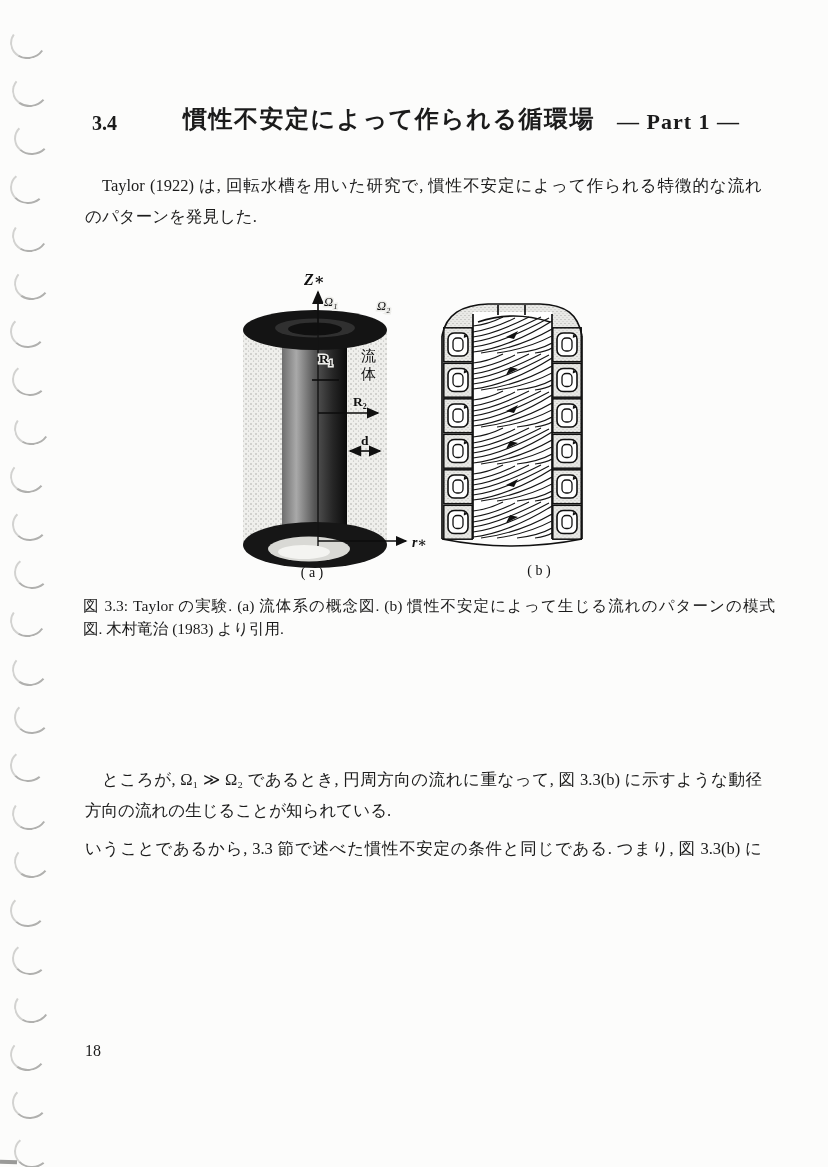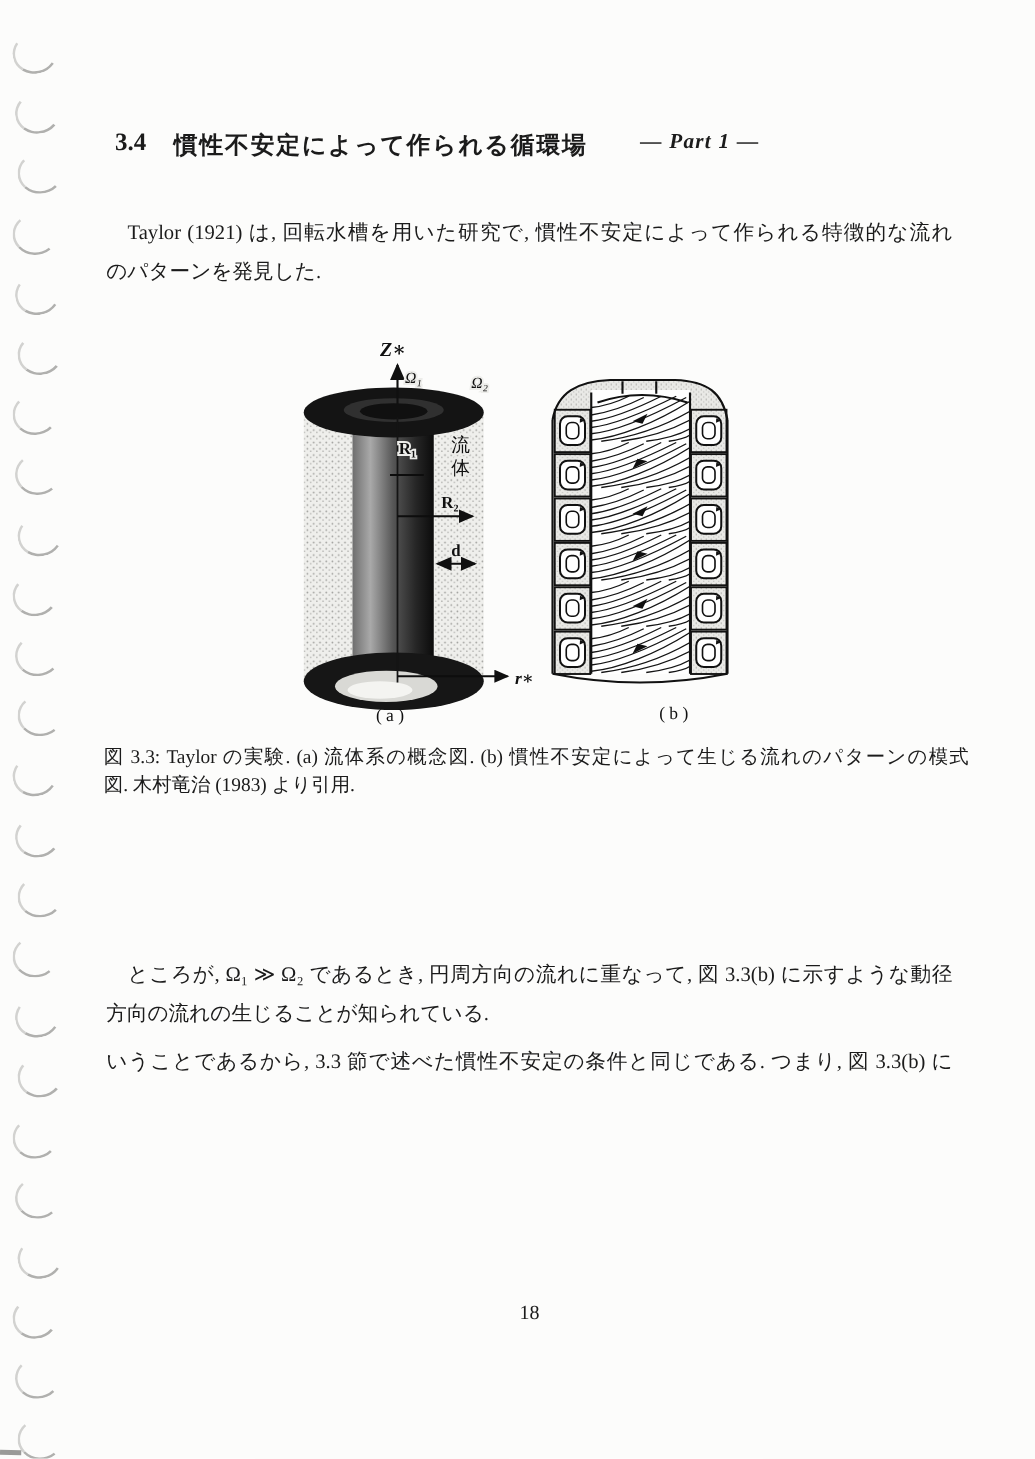--- a/index.html
+++ b/index.html
@@ -9,38 +9,38 @@
   }
   
   .hole{
     position:absolute;width:32px;height:29px;border-radius:50%;
     border:2.5px solid transparent;
     border-bottom-color:#b0b0ae;border-left-color:#d2d2d0;
   }
   .corner-mark{position:absolute;left:0;top:1160px;width:17px;height:4px;background:#9a9a98;transform:rotate(2deg);}
   
   .heading{
-    position:absolute;left:92px;top:103px;display:flex;align-items:flex-start;gap:22px;
+    position:absolute;left:92px;top:103px;display:flex;align-items:flex-end;gap:22px;
     font-weight:bold;font-size:20px;white-space:nowrap;
   }
-  .heading .sec-title{font-family:Liberation Mono, monospace;font-size:19px;letter-spacing:1.5px;}
-  .heading .sec-part{font-size:17px;letter-spacing:1px;margin-left:20px;font-style:italic;}
+  .heading .sec-title{font-family:Liberation Mono, monospace;font-size:24px;letter-spacing:1.5px;margin-left:44px;}
+  .heading .sec-part{font-size:22px;letter-spacing:1px;margin-left:0;}
   
   .tb{position:absolute;left:85px;width:677px;font-size:16.5px;}
   .line{
     height:31px;line-height:31px;white-space:nowrap;overflow:hidden;
     text-align:justify;text-align-last:justify;
   }
   .line.end{text-align-last:left;}
   .line.indent{padding-left:17px;}
   
   .caption{position:absolute;left:83px;top:594px;width:692px;font-size:15.5px;}
   .cap-line{height:23px;line-height:23px;white-space:nowrap;overflow:hidden;text-align:justify;text-align-last:justify;font-family:Liberation Serif, serif;}
   .cap-line.end{text-align-last:left;}
-  .pageno{position:absolute;left:85px;top:1042px;width:677px;text-align:center;font-size:16px;}
+  .pageno{position:absolute;left:85px;top:1042px;width:677px;text-align:left;font-size:16px;}
   svg text{font-family:"Liberation Serif","DejaVu Serif",serif;fill:#101010;}
   svg .halo{paint-order:stroke;stroke:#ededea;stroke-width:3px;}
   svg .cjk{font-family:"Liberation Sans","DejaVu Sans",sans-serif;}
 </style>
 </head>
 <body>
 
 <div class="page">
 
   <div>
@@ -71,21 +71,21 @@
     </div>
   <div class="corner-mark"></div>
 
   <div class="heading">
     <span>3.4</span>
     <span class="sec-title">慣性不安定によって作られる循環場</span>
     <span class="sec-part">— Part 1 —</span>
   </div>
 
   <div class="tb" style="top:170px">
-    <div class="line indent">Taylor (1921) は, 回転水槽を用いた研究で, 慣性不安定によって作られる特徴的な流れ</div>
+    <div class="line indent">Taylor (1922) は, 回転水槽を用いた研究で, 慣性不安定によって作られる特徴的な流れ</div>
     <div class="line end">のパターンを発見した.</div>
   </div>
 
   <svg viewBox="0 0 400 330" style="position:absolute;left:220px;top:258px;width:400px;height:330px">
     <defs>
       <pattern id="stipA" width="5" height="5" patternUnits="userSpaceOnUse">
         <rect width="5" height="5" fill="#efefec"></rect>
         <circle cx="1" cy="1" r="0.7" fill="#9d9d9a"></circle>
         <circle cx="3.5" cy="3" r="0.6" fill="#b3b3b0"></circle>
       </pattern>

